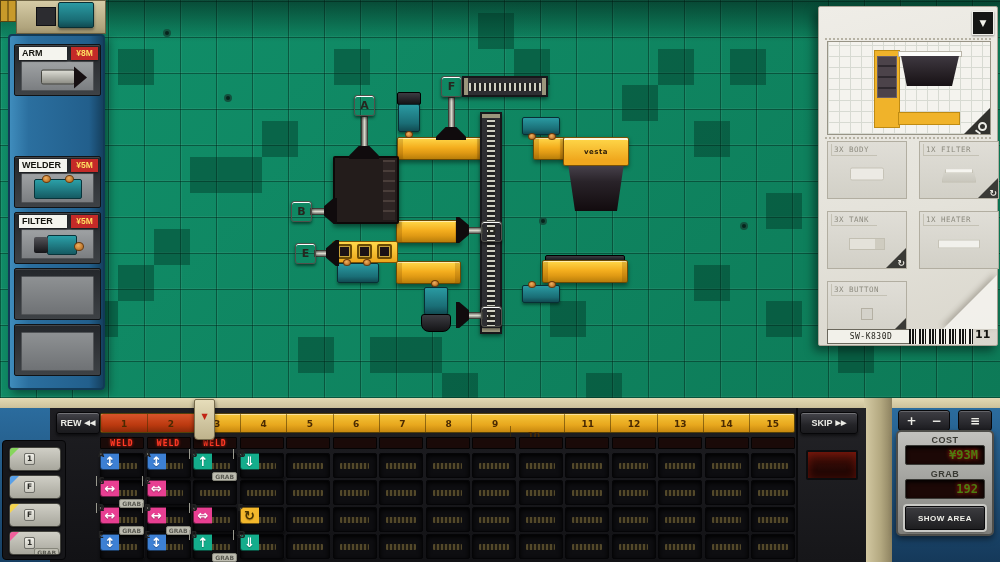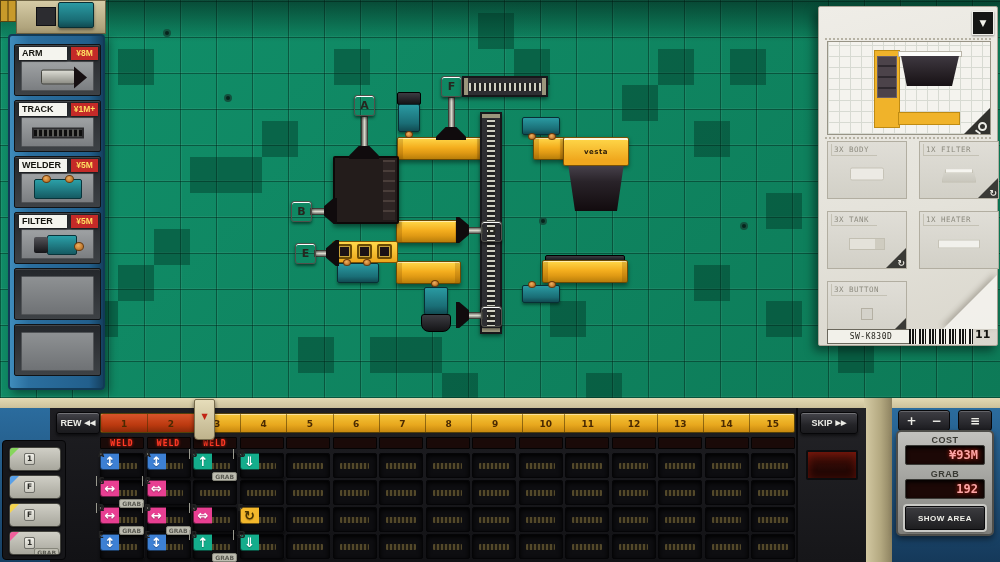--- a/index.html
+++ b/index.html
@@ -201,21 +201,21 @@
      background:radial-gradient(circle at 50% 32%,#34aa74 0,#1d8254 55%,#0d5c3a 100%);
      border:3px solid #cfd1c9;box-shadow:0 0 0 3px #232327,0 4px 7px rgba(0,0,0,.7),inset 0 -4px 8px rgba(0,0,0,.4);
      color:#eafbef;font:bold 9px "Liberation Sans",sans-serif;letter-spacing:1px;
      display:flex;align-items:center;justify-content:center;text-shadow:0 1px 2px rgba(0,30,15,.7);}
   
   .costframe{left:896px;top:430px;width:98px;height:106px;z-index:14;
      background:linear-gradient(180deg,#c2c2be 0,#9a9a96 60%,#7e7e7a 100%);
      border:2px solid #4e4e4a;border-radius:5px;box-shadow:0 3px 6px rgba(0,0,0,.5);}
   .clabel{width:100%;text-align:center;font:bold 9px "Liberation Sans",sans-serif;color:#3a3a34;letter-spacing:.5px;}
   .cled{left:7px;width:80px;height:20px;background:#1c0806;border:1px solid #3a3a36;border-radius:2px;
-     color:#fca5a5;font:bold 12px "DejaVu Sans Mono",monospace;text-align:right;line-height:18px;
+     color:#4d7c0f;font:bold 12px "DejaVu Sans Mono",monospace;text-align:right;line-height:18px;
      padding-right:6px;text-shadow:0 0 4px rgba(255,40,20,.8);box-shadow:inset 0 2px 4px #000;}
   .showarea{left:7px;top:74px;width:80px;height:24px;background:linear-gradient(180deg,#3c3c40,#1e1e20);
      border:1px solid #0a0a0c;border-radius:2px;box-shadow:0 0 0 2px #c9c9c5,0 2px 3px rgba(0,0,0,.5),
      inset 0 1px 0 rgba(255,255,255,.25);
      color:#f0f0ea;font:bold 8px "Liberation Sans",sans-serif;letter-spacing:.5px;
      display:flex;align-items:center;justify-content:center;}
   .topbtn{top:410px;height:21px;background:linear-gradient(180deg,#3e3e44,#1d1d21);border:1px solid #08080a;
      border-radius:3px;z-index:14;color:#ececе6;color:#ecece6;display:flex;align-items:center;justify-content:space-around;
      font:bold 12px "DejaVu Sans",sans-serif;box-shadow:inset 0 1px 0 rgba(255,255,255,.2);}
 </style>
@@ -320,27 +320,20 @@
   <div class="mach teal" style="left:58px;top:2px;width:36px;height:26px"></div>
 
   <div class="sidebar">
       <div class="slot-sb" style="top: 8px;">
         <div class="slot-panel">
           <div class="pimg pimg-arm"></div>
         </div>
         <div class="slot-label">ARM</div>
         <div class="slot-price">¥8M</div>
       </div>
-      <div class="slot-sb" style="top: 64px;">
-        <div class="slot-panel">
-          <div class="pimg pimg-track"></div>
-        </div>
-        <div class="slot-label">TRACK</div>
-        <div class="slot-price">¥1M+</div>
-      </div>
       <div class="slot-sb" style="top: 120px;">
         <div class="slot-panel">
           <div class="pimg pimg-welder"></div>
         </div>
         <div class="slot-label">WELDER</div>
         <div class="slot-price">¥5M</div>
       </div>
       <div class="slot-sb" style="top: 176px;">
         <div class="slot-panel">
           <div class="pimg pimg-riveter"></div>
@@ -423,21 +416,21 @@
     <div class="ruler-red"></div>
   <div class="tick" style="left: 0px; width: 46.3px; border-left: none;">1</div>
       <div class="tick" style="left: 46.3px; width: 46.3px;">2</div>
       <div class="tick" style="left: 92.6px; width: 46.3px;">3</div>
       <div class="tick" style="left: 138.9px; width: 46.3px;">4</div>
       <div class="tick" style="left: 185.2px; width: 46.3px;">5</div>
       <div class="tick" style="left: 231.5px; width: 46.3px;">6</div>
       <div class="tick" style="left: 277.8px; width: 46.3px;">7</div>
       <div class="tick" style="left: 324.1px; width: 46.3px;">8</div>
       <div class="tick" style="left: 370.4px; width: 46.3px;">9</div>
-      <div class="tick" style="left: 421px; width: 46.3px;">10</div>
+      <div class="tick" style="left: 409px; width: 46.3px; margin-top: 12px;">10</div>
       <div class="tick" style="left: 463px; width: 46.3px;">11</div>
       <div class="tick" style="left: 509.3px; width: 46.3px;">12</div>
       <div class="tick" style="left: 555.6px; width: 46.3px;">13</div>
       <div class="tick" style="left: 601.9px; width: 46.3px;">14</div>
       <div class="tick" style="left: 648.2px; width: 46.3px;">15</div>
     </div>
   <div class="playhead">
     <span style="position:relative">▼</span>
   </div>
   <div class="dbtn" style="left:800px;top:412px;width:58px;height:22px">

